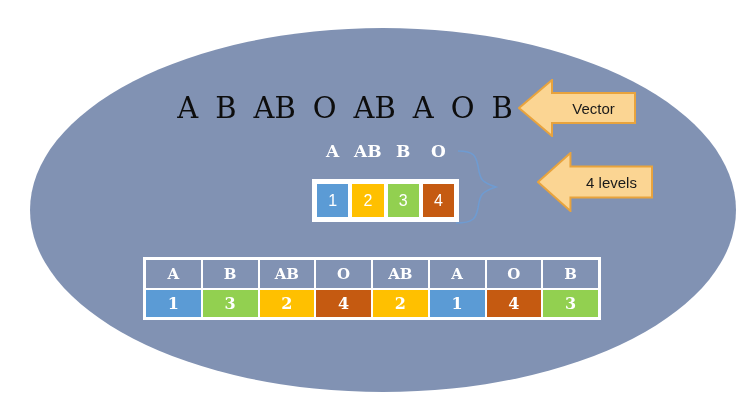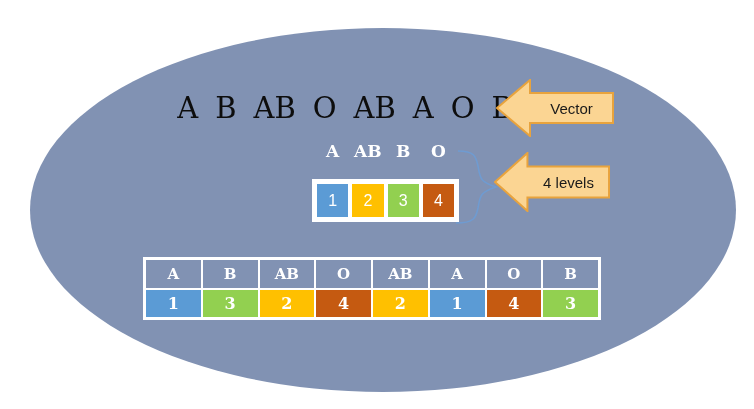--- a/index.html
+++ b/index.html
@@ -42,22 +42,22 @@
   .brace-svg path{fill:none;stroke:var(--brace-stroke);stroke-width:1.6;}
   
   .callout{position:absolute;}
   .callout svg{position:absolute;left:0;top:0;width:100%;height:100%;}
   .callout polygon{fill:var(--arrow-fill);stroke:var(--arrow-border);stroke-width:2;}
   .callout .arrow-label{
     position:absolute;left:34px;right:2px;top:0;bottom:0;
     display:flex;align-items:center;justify-content:center;
     font-size:15px;color:#1a1a1a;
   }
-  .callout.vector-callout{left:496px;top:79px;width:119px;height:58px;}
-  .callout.levels-callout{left:494px;top:152px;width:117px;height:60px;}
+  .callout.vector-callout{left:518px;top:79px;width:119px;height:58px;}
+  .callout.levels-callout{left:537px;top:152px;width:117px;height:60px;}
   
   .map-table{
     position:absolute;left:143px;top:257px;width:458px;height:63px;
     background:#ffffff;border:3px solid #ffffff;box-sizing:border-box;
     display:flex;flex-direction:column;gap:2px;
   }
   .t-row{flex:1;display:flex;gap:2px;}
   .t-row > div{
     flex:1;display:flex;align-items:center;justify-content:center;
     font-family:"DejaVu Serif","Liberation Serif",serif;

